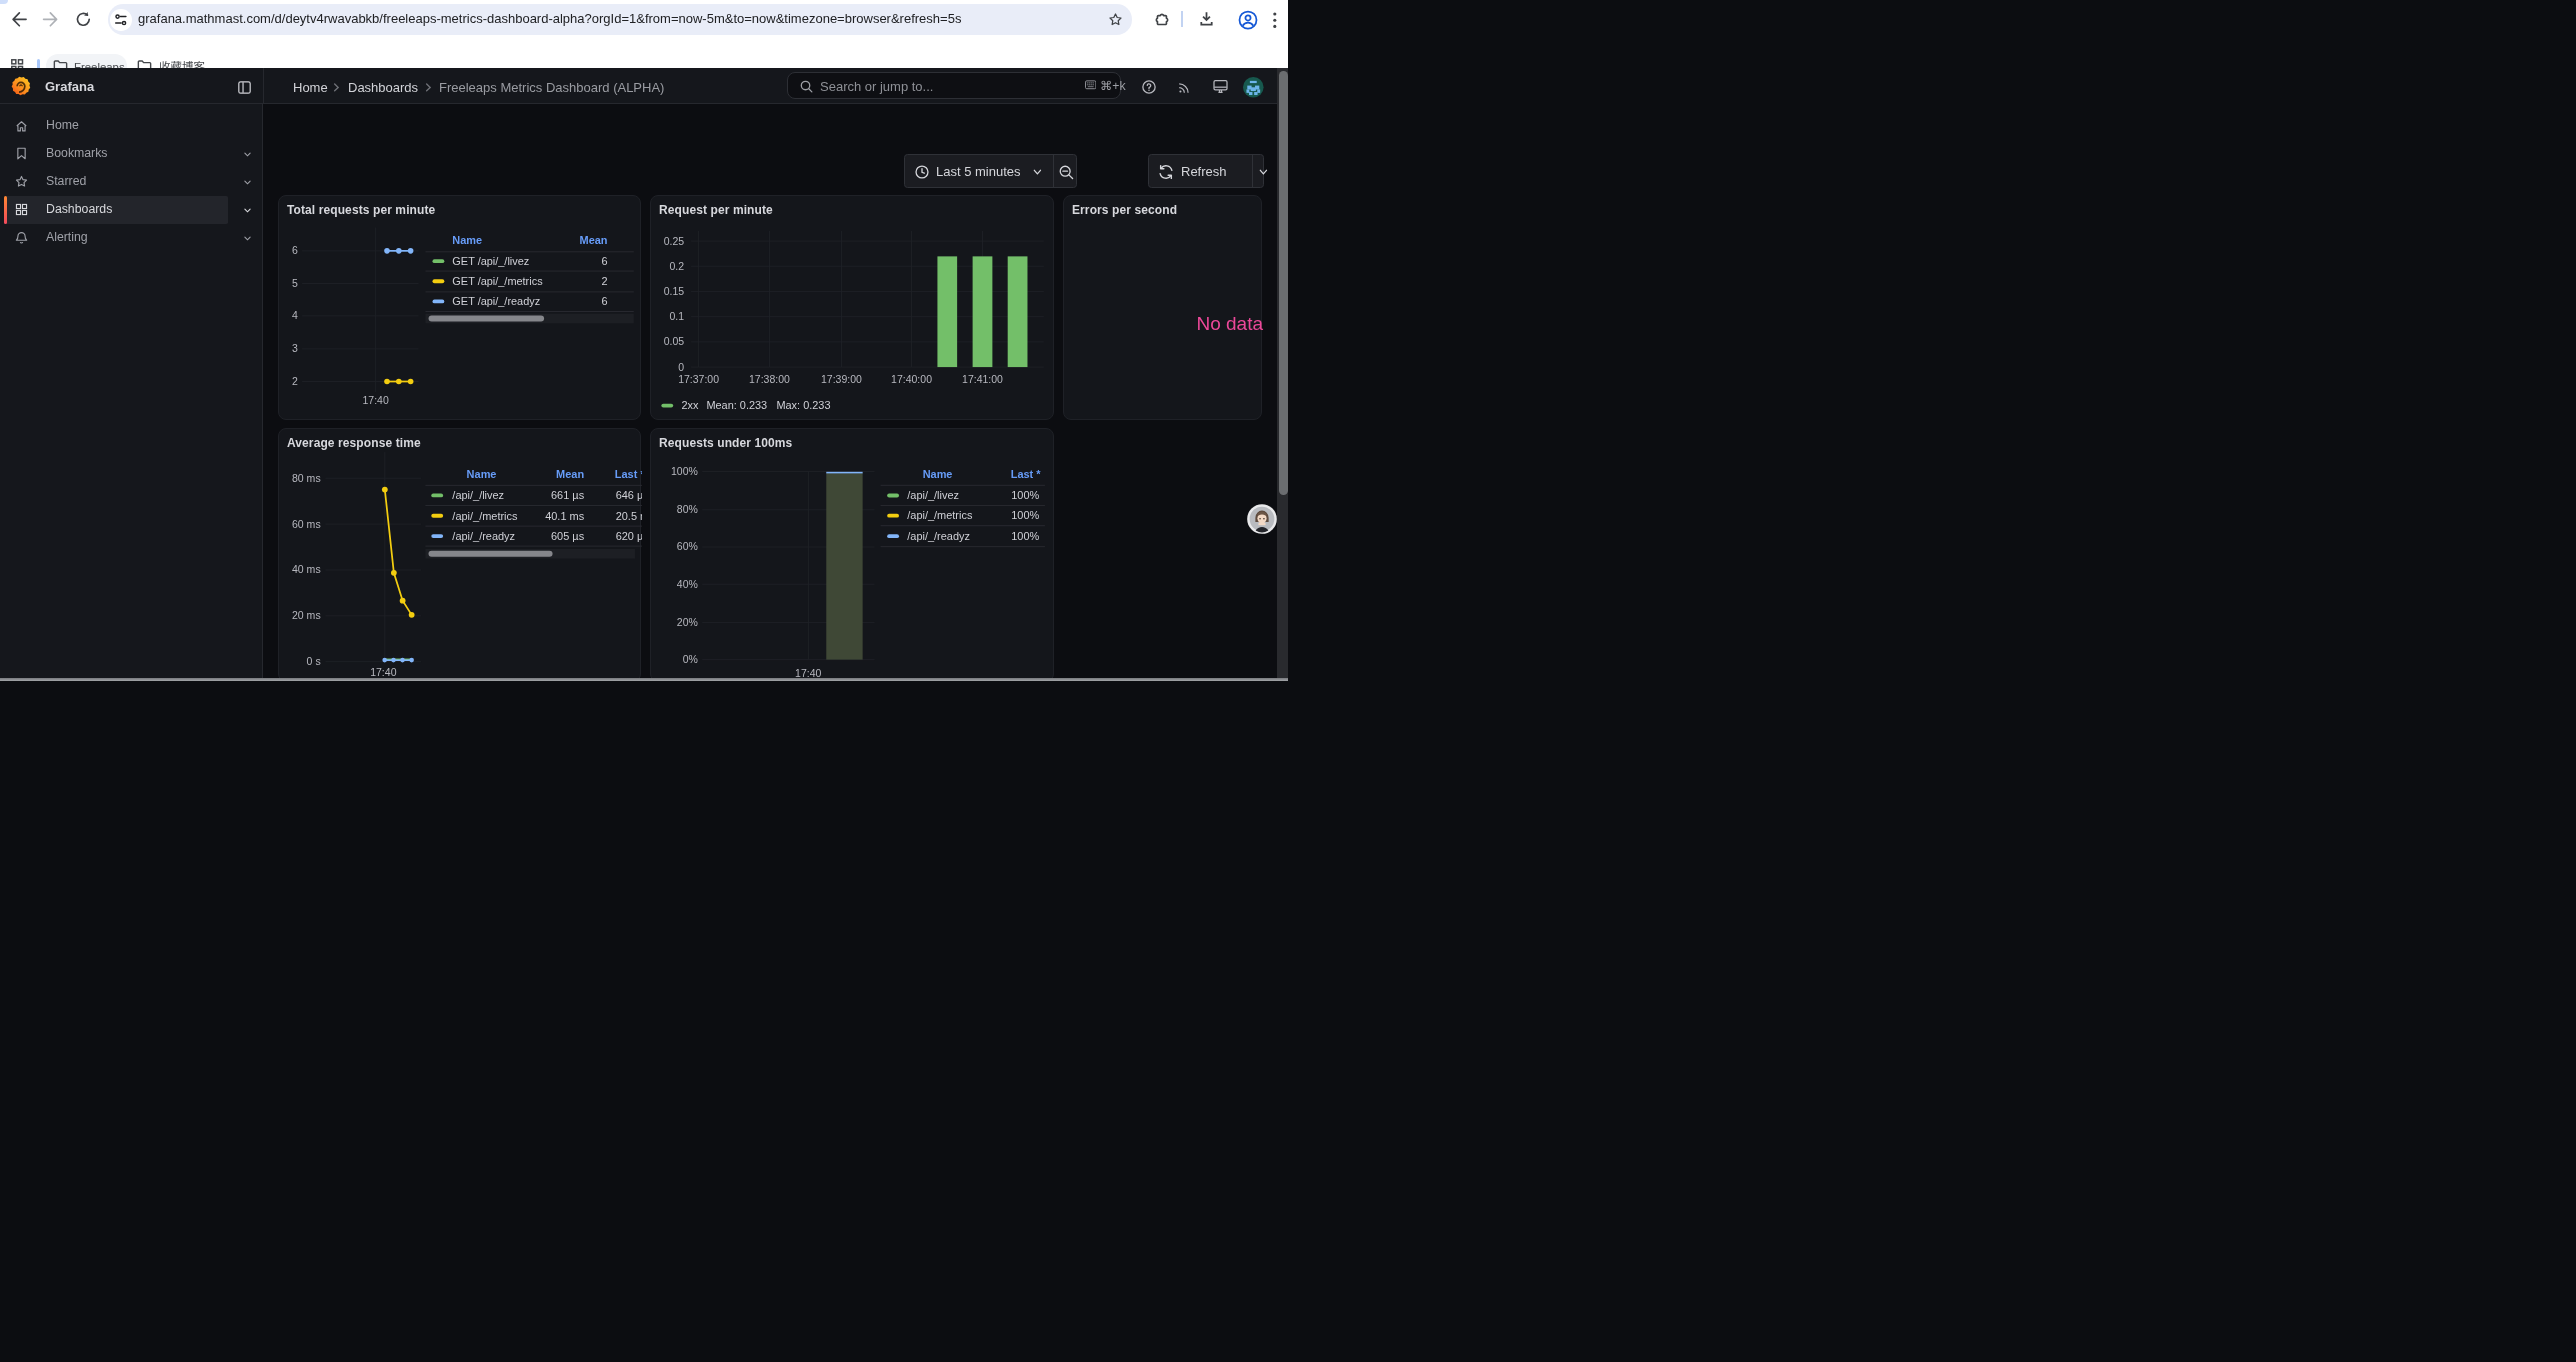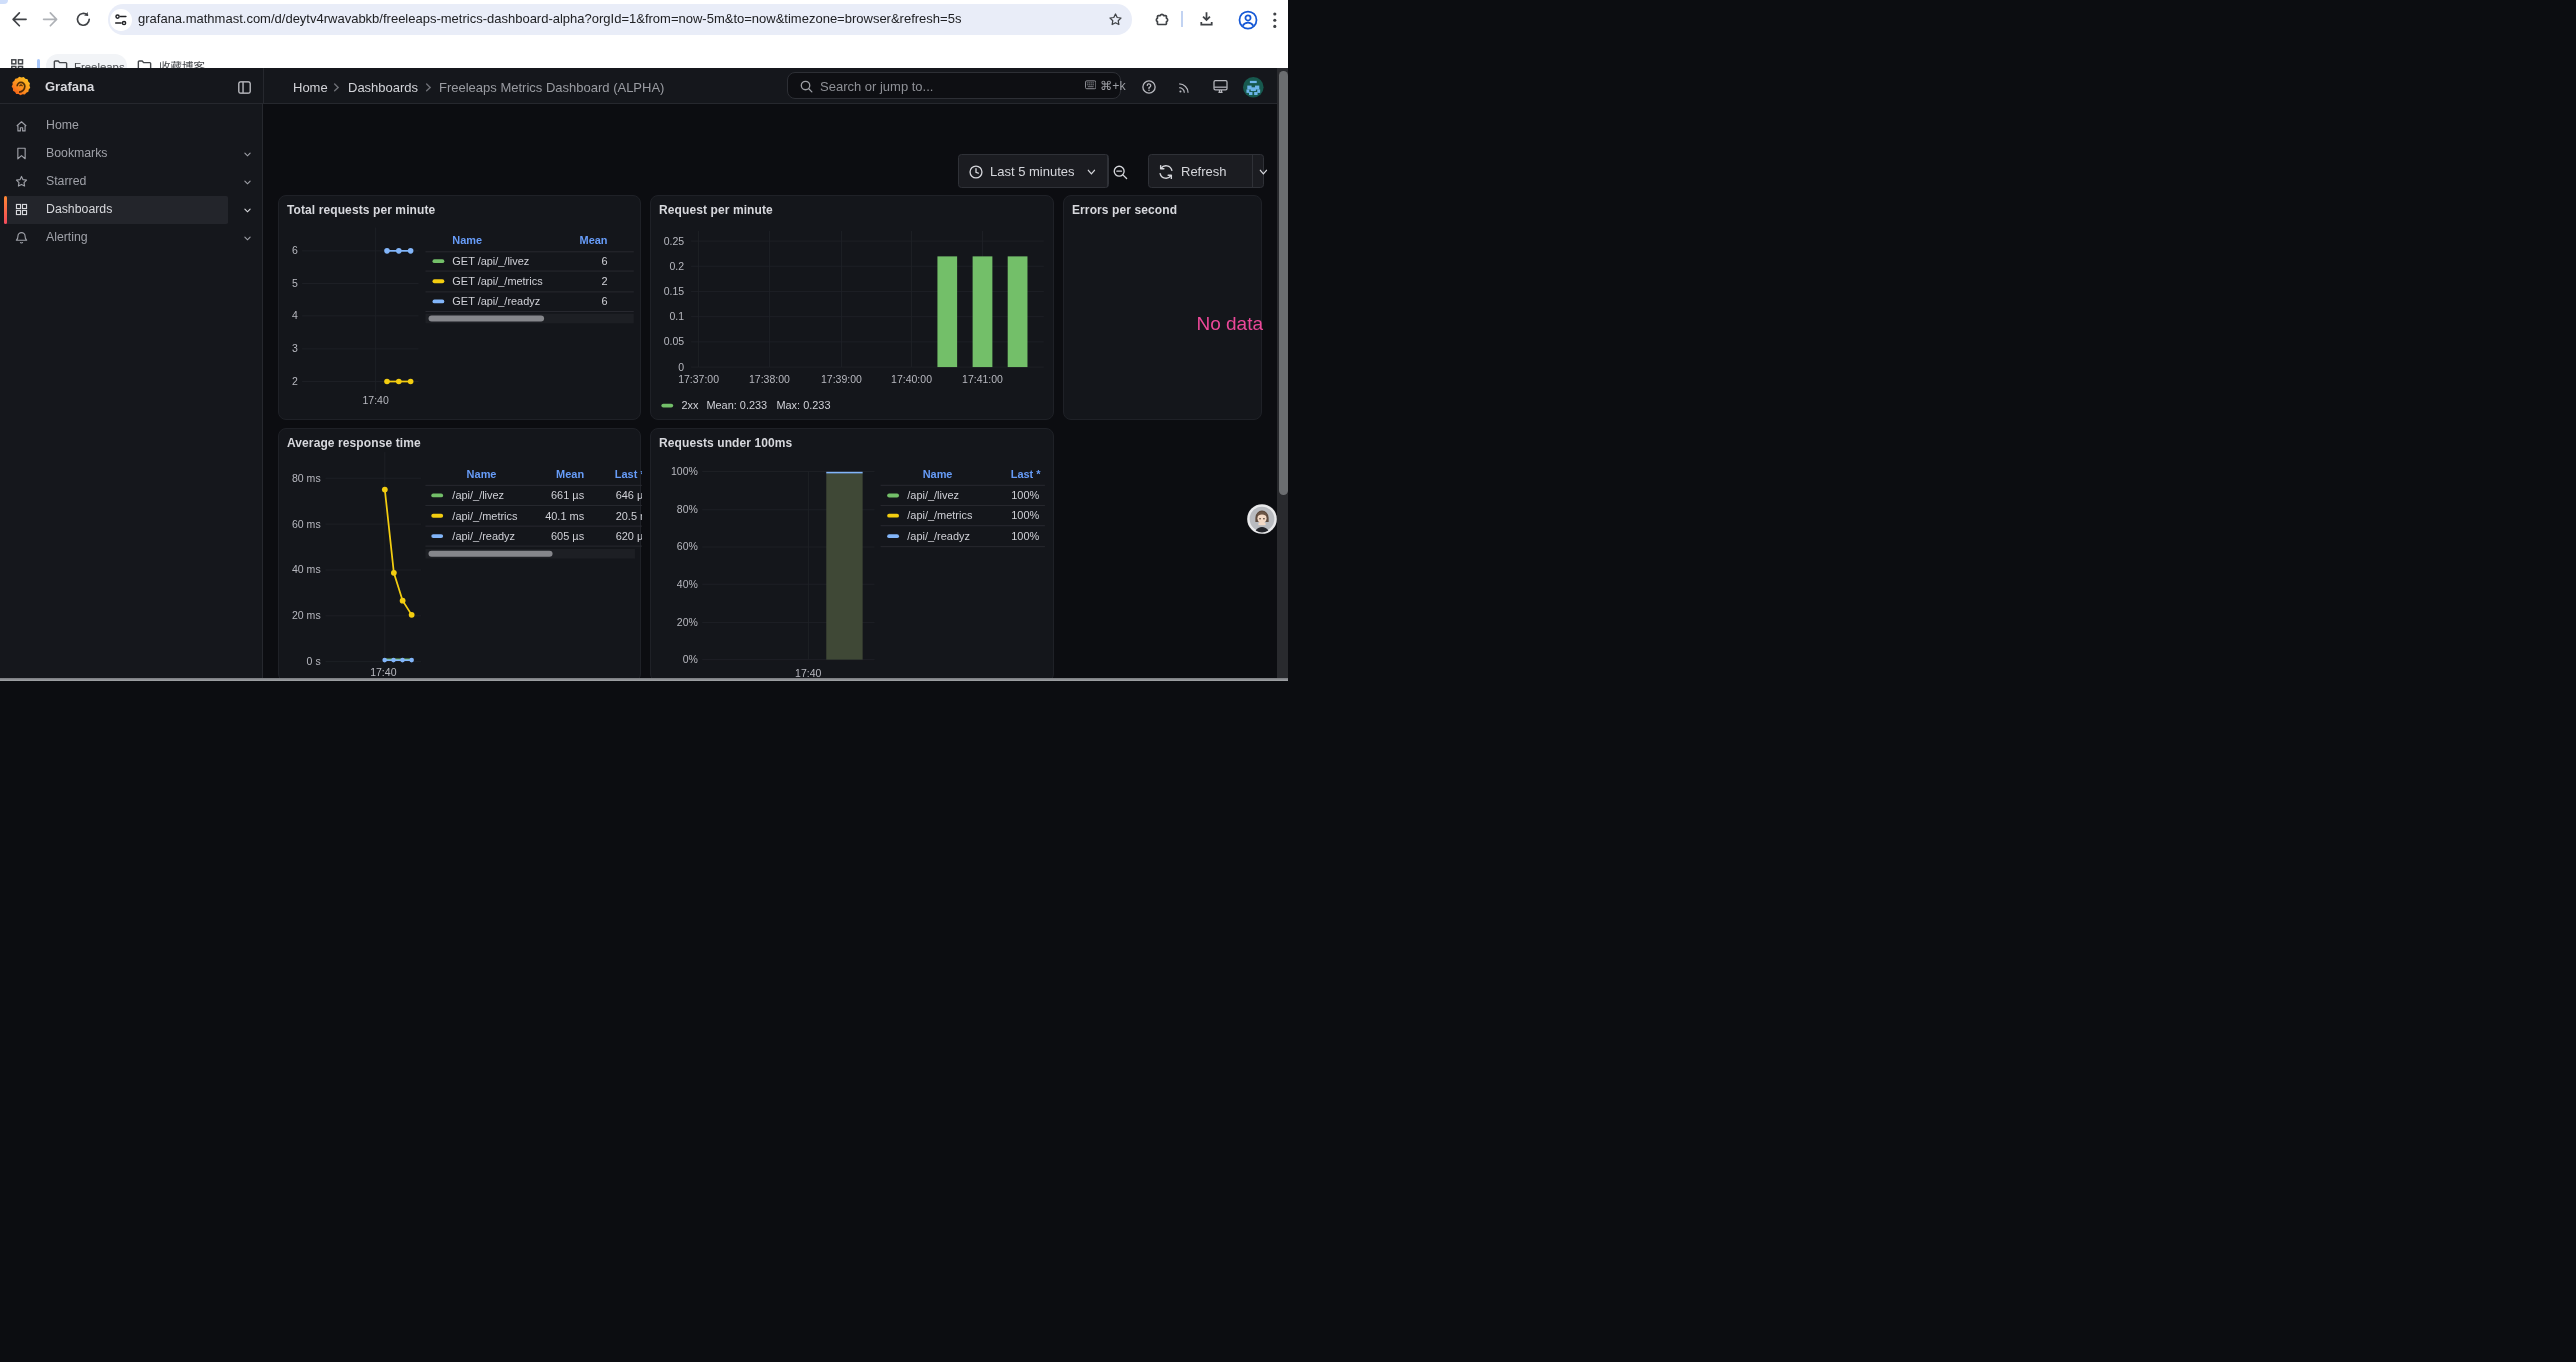--- a/index.html
+++ b/index.html
@@ -244,21 +244,21 @@
             <path d="M8 2a4.4 4.4 0 0 0-4.4 4.4c0 3.2-1.3 4.4-1.9 5h12.6c-.6-.6-1.9-1.8-1.9-5A4.4 4.4 0 0 0 8 2zM6.5 13.7a1.6 1.6 0 0 0 3 0" stroke="#9fa1a8" stroke-width="1.4" fill="none" stroke-linejoin="round"></path>
           </svg>
         <div class="nlabel">Alerting</div>
         <svg class="chev" viewBox="0 0 8 8">
             <path d="M1 2.5 4 5.5 7 2.5" stroke="#9fa1a8" stroke-width="1.3" fill="none" stroke-linecap="round"></path>
           </svg>
       </div>
     </div>
 
     <div id="timerow">
-      <div class="gbtn" style="left:958px;top:86px;width:151px;height:34px;background:#1b1c21">
+      <div class="gbtn" style="left:904px;top:86px;width:173px;height:34px;background:#1b1c21">
         <svg class="abs" style="left:9.6px;top:10px" width="14" height="14" viewBox="0 0 16 16">
             <circle cx="8" cy="8" r="6.8" stroke="#d5d6db" stroke-width="1.5" fill="none"></circle>
             <path d="M8 4.2V8.4l2.6 1" stroke="#d5d6db" stroke-width="1.5" fill="none" stroke-linecap="round"></path>
           </svg>
         <div class="abs" style="left:31px;top:9.2px;font-size:13px;font-weight:500;color:#d5d6db">Last 5 minutes</div>
         <svg class="abs" style="left:128px;top:14px" width="8.8" height="7" viewBox="0 0 10 8">
             <path d="M1.5 1.5 5 5.5 8.5 1.5" stroke="#d5d6db" stroke-width="1.5" fill="none" stroke-linecap="round"></path>
           </svg>
         <div class="abs" style="left:148px;top:0;width:0.9px;height:32px;background:#2f3137"></div>
         <svg class="abs" style="left:154px;top:9.6px" width="15" height="15" viewBox="0 0 17 17">

